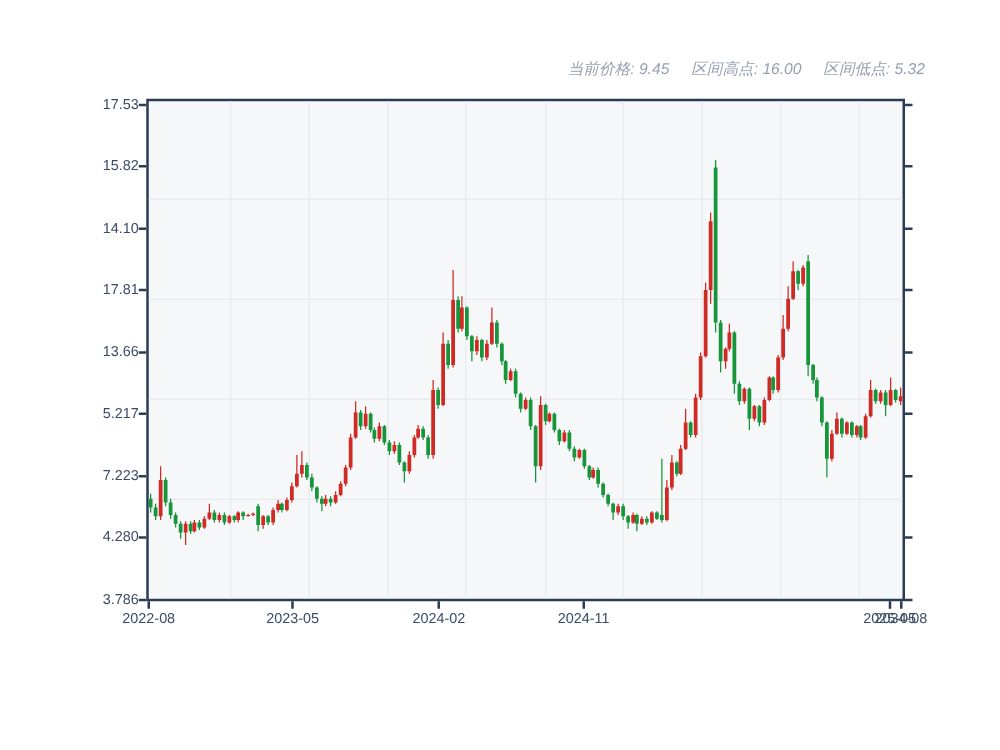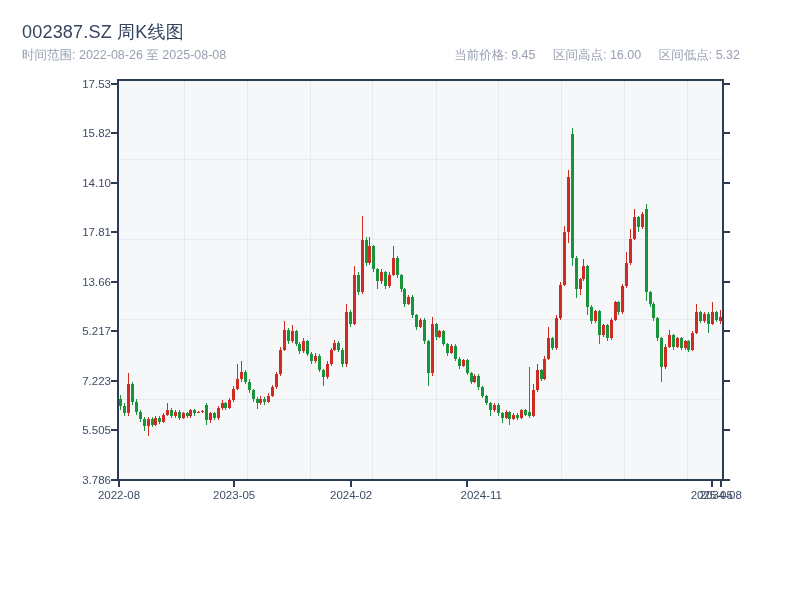--- a/index.html
+++ b/index.html
@@ -13,21 +13,21 @@
   .title{
     position:absolute;left:22px;top:20px;
     font-size:18px;font-weight:500;color:#36445f;letter-spacing:.2px;
   }
   .subtitle{
     position:absolute;left:22px;top:47px;
     font-size:12.5px;color:#96a0b1;
   }
   .stats{
     position:absolute;right:60px;top:47px;
-    font-size:12.5px;color:#96a0b1;white-space:nowrap;
+    font-size:12.5px;color:#96a0b1;white-space:nowrap;font-style:italic;
   }
   .stats .pair{margin-left:14px;}
   .stats .pair:first-child{margin-left:0;}
   .plot{
     position:absolute;left:117px;top:79px;width:607px;height:402px;
     box-sizing:border-box;border:2px solid #2c3c55;background:#f5f7f9;
   }
   .plot-inner{position:absolute;left:0;top:0;right:0;bottom:0;overflow:visible;}
   .gridline-v{position:absolute;top:0;bottom:0;width:1px;background:#e6e9ee;}
   .gridline-h{position:absolute;left:0;right:0;height:1px;background:#e6e9ee;}
@@ -43,22 +43,20 @@
     position:absolute;top:408px;width:70px;margin-left:-35px;text-align:center;
     font-size:11.5px;color:#3d4c66;
   }
   .wick{position:absolute;width:1px;}
   .body{position:absolute;width:3px;}
 </style>
 </head>
 <body>
 
 <div class="stage">
-  <div class="title">002387.SZ 周K线图</div>
-  <div class="subtitle">时间范围: 2022-08-26 至 2025-08-08</div>
   <div class="stats">
     <span class="pair"><span>当前价格:</span> <span>9.45</span></span>
     <span class="pair"><span>区间高点:</span> <span>16.00</span></span>
     <span class="pair"><span>区间低点:</span> <span>5.32</span></span>
   </div>
 
   <div class="plot">
     <div class="plot-inner" id="plot">
         <div class="gridline-v" style="left: 65.124px;"></div>
         <div class="gridline-v" style="left: 127.836px;"></div>
@@ -89,32 +87,32 @@
         <div class="tick right" style="top: 199.873px;"></div>
         <div class="ylab" style="top: 200.873px;">13.66</div>
         <div class="tick left" style="top: 249.414px;"></div>
         <div class="tick right" style="top: 249.414px;"></div>
         <div class="ylab" style="top: 250.414px;">5.217</div>
         <div class="tick left" style="top: 298.927px;"></div>
         <div class="tick right" style="top: 298.927px;"></div>
         <div class="ylab" style="top: 299.927px;">7.223</div>
         <div class="tick left" style="top: 348.439px;"></div>
         <div class="tick right" style="top: 348.439px;"></div>
-        <div class="ylab" style="top: 349.439px;">5.505</div>
+        <div class="ylab" style="top: 349.439px;">4.280</div>
         <div class="tick left" style="top: 397.98px;"></div>
         <div class="tick right" style="top: 397.98px;"></div>
         <div class="ylab" style="top: 398.98px;">3.786</div>
         <div class="tick bottom" style="left: -1px;"></div>
         <div class="xlab" style="left: 0px;">2022-08</div>
         <div class="tick bottom" style="left: 114.173px;"></div>
         <div class="xlab" style="left: 115.173px;">2023-05</div>
         <div class="tick bottom" style="left: 231.155px;"></div>
         <div class="xlab" style="left: 232.155px;">2024-02</div>
         <div class="tick bottom" style="left: 346.931px;"></div>
-        <div class="xlab" style="left: 347.931px; text-align: right;">2024-11</div>
+        <div class="xlab" style="left: 347.931px;">2024-11</div>
         <div class="tick bottom" style="left: 591.749px;"></div>
         <div class="xlab" style="left: 592.749px;">2025-05</div>
         <div class="tick bottom" style="left: 600.794px;"></div>
         <div class="xlab" style="left: 601.794px;">2034-08</div>
         <div class="wick" style="left: 1.44516px; top: 314.423px; height: 14.9862px; background: rgb(23, 149, 59);"></div>
         <div class="body" style="left: 0.445161px; top: 317.881px; height: 7.20492px; background: rgb(23, 149, 59);"></div>
         <div class="wick" style="left: 5.33548px; top: 322.204px; height: 12.9689px; background: rgb(23, 149, 59);"></div>
         <div class="body" style="left: 4.33548px; top: 325.086px; height: 7.20492px; background: rgb(23, 149, 59);"></div>
         <div class="wick" style="left: 9.22581px; top: 291.944px; height: 43.2295px; background: rgb(208, 42, 36);"></div>
         <div class="body" style="left: 8.22581px; top: 303.471px; height: 28.8197px; background: rgb(208, 42, 36);"></div>

